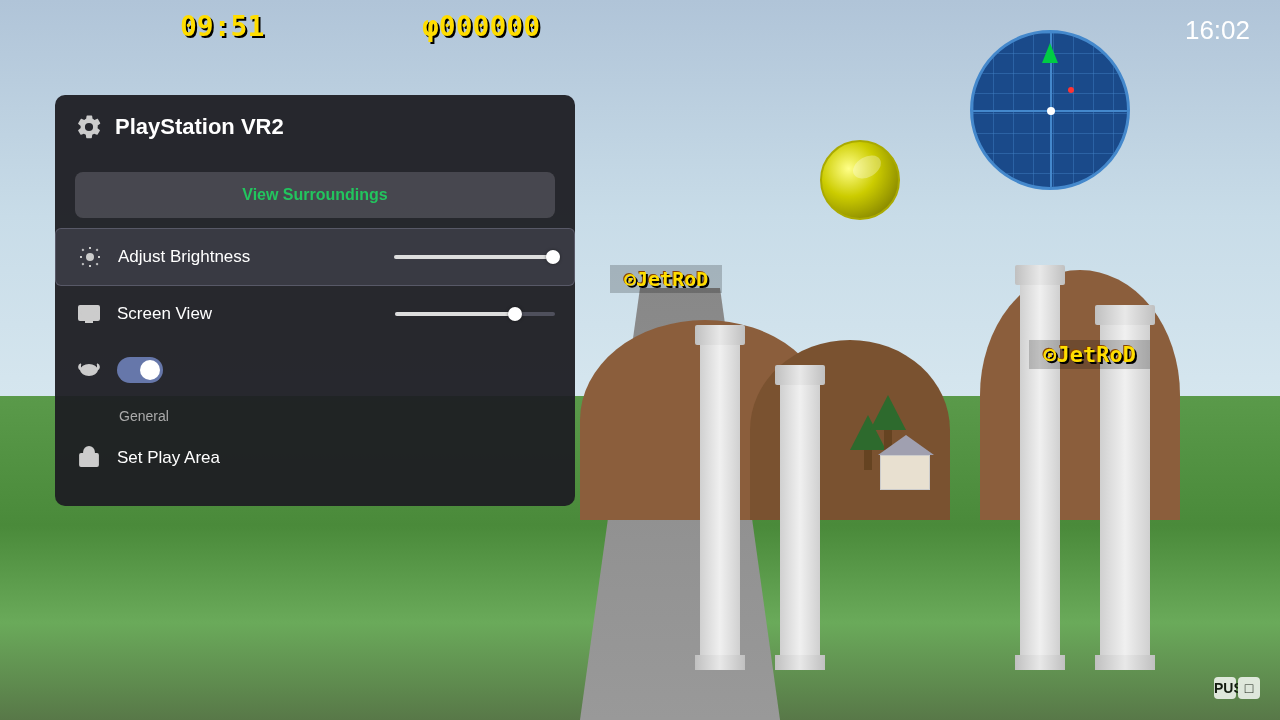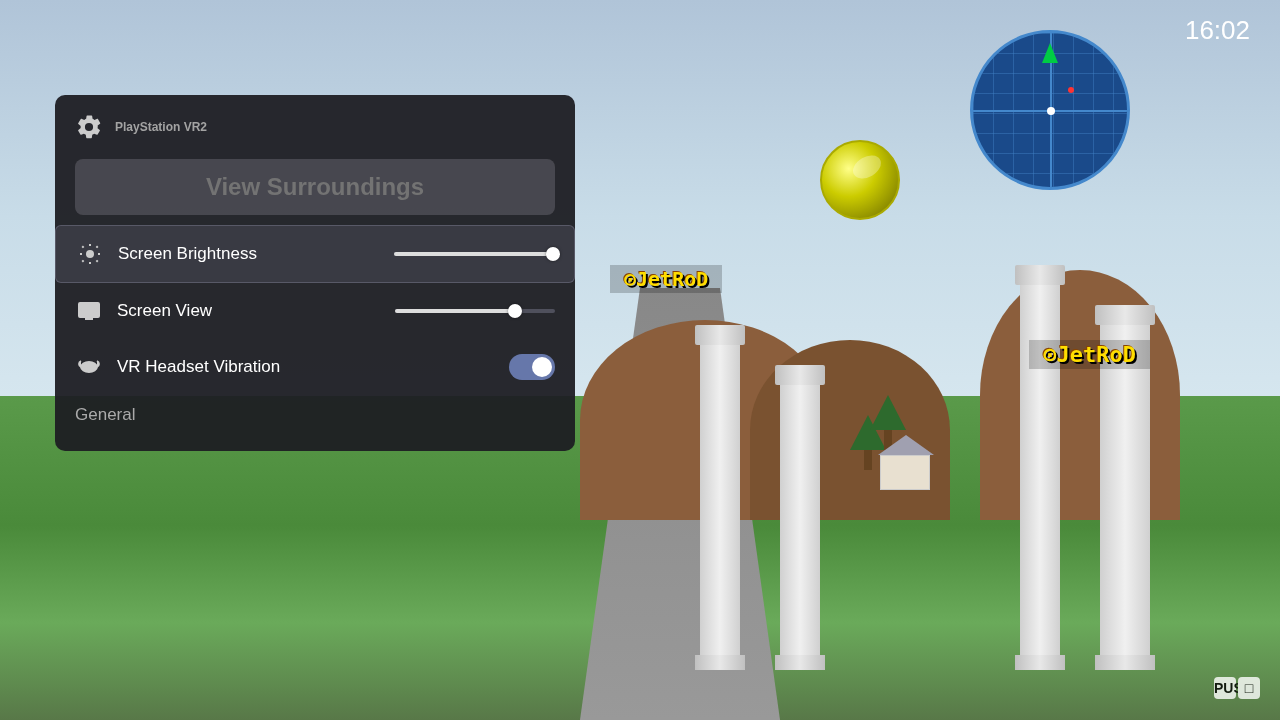--- a/index.html
+++ b/index.html
@@ -334,35 +334,35 @@
       gap: 12px;
     }
 
     .gear-icon-header {
       width: 28px;
       height: 28px;
       flex-shrink: 0;
     }
 
     .panel-title {
-      font-size: 12px;
+      font-size: 22px;
       font-weight: 600;
-      color: #a3a3a3;
+      color: #ffffff;
     }
 
     
     .view-surroundings-btn {
       display: block;
-      margin: 4px 20px 10px 20px;
+      margin: 17px 20px 10px 20px;
       padding: 14px 20px;
       background: rgba(80, 80, 88, 0.8);
       border: none;
       border-radius: 8px;
-      color: #737373;
-      font-size: 24px;
+      color: #22c55e;
+      font-size: 16px;
       font-weight: 600;
       text-align: center;
       cursor: pointer;
       width: calc(100% - 40px);
     }
 
     
     .menu-items {
       margin-top: 5px;
     }
@@ -461,22 +461,23 @@
     .toggle.on .toggle-knob {
       right: 3px;
     }
     .toggle:not(.on) .toggle-knob {
       left: 3px;
     }
 
     
     .section-label {
       padding: 10px 20px 6px 20px;
-      font-size: 17px;
+      font-size: 14px;
       color: #aaa;
+      margin-left: 44px;
     }
 
     
     svg {
       fill: #ccc;
     }
   </style>
 </head>
 <body>
 
@@ -513,20 +514,24 @@
     <div class="minimap-grid"></div>
     <div class="minimap-cross-h"></div>
     <div class="minimap-cross-v"></div>
     <div class="minimap-arrow"></div>
     <div class="minimap-dot"></div>
     <div class="minimap-dot-red"></div>
   </div>
 
   <div class="balloon"></div>
 
+  <div class="hud-top">
+    <span>09:51</span>
+    <span>φ000000</span>
+  </div>
 
   <div class="game-label label1">⊙JetRoD</div>
   <div class="game-label label2">⊙JetRoD</div>
 
   <div class="clock">16:02</div>
 
   <div class="push-logo">
     <span>PUSH</span><span>□</span>
   </div>
 </div>
@@ -544,21 +549,21 @@
 
   <div class="menu-items">
 
     <div class="menu-item active-item">
       <div class="menu-item-icon">
         <svg viewBox="0 0 24 24" width="24" height="24">
           <circle cx="12" cy="12" r="4" fill="#ccc"></circle>
           <path d="M12 2v2M12 20v2M4.22 4.22l1.42 1.42M18.36 18.36l1.42 1.42M2 12h2M20 12h2M4.22 19.78l1.42-1.42M18.36 5.64l1.42-1.42" stroke="#ccc" stroke-width="2" fill="none"></path>
         </svg>
       </div>
-      <span class="menu-item-label">Screen Brightness</span>
+      <span class="menu-item-label">Adjust Brightness</span>
       <div class="slider-container">
         <div class="slider-track">
           <div class="slider-fill" style="width: 100%;"></div>
           <div class="slider-thumb"></div>
         </div>
       </div>
     </div>
 
     <div class="menu-item">
       <div class="menu-item-icon">
@@ -579,24 +584,34 @@
 
     <div class="menu-item">
       <div class="menu-item-icon">
         <svg viewBox="0 0 24 24" width="24" height="24" fill="none" stroke="#ccc" stroke-width="1.8">
           <ellipse cx="12" cy="12" rx="8" ry="5"></ellipse>
           <path d="M4 12c0 0-2-1-2-3s2-3 2-3M20 12c0 0 2-1 2-3s-2-3-2-3"></path>
           <circle cx="9" cy="12" r="1.5" fill="#ccc" stroke="none"></circle>
           <circle cx="15" cy="12" r="1.5" fill="#ccc" stroke="none"></circle>
         </svg>
       </div>
-      <span class="menu-item-label">VR Headset Vibration</span>
       <div class="toggle on">
         <div class="toggle-knob"></div>
       </div>
     </div>
 
     <div class="section-label">General</div>
 
+    <div class="menu-item">
+      <div class="menu-item-icon">
+        <svg viewBox="0 0 24 24" width="24" height="24" fill="none" stroke="#ccc" stroke-width="1.8">
+          <rect x="3" y="8" width="18" height="12" rx="1"></rect>
+          <path d="M7 8V6a5 5 0 0 1 10 0v2"></path>
+          <circle cx="12" cy="14" r="2" fill="#ccc" stroke="none"></circle>
+          <path d="M8 20h8" stroke-width="1.5"></path>
+        </svg>
+      </div>
+      <span class="menu-item-label">Set Play Area</span>
+    </div>
 
 
   </div>
 </div>
 
 </body></html>

